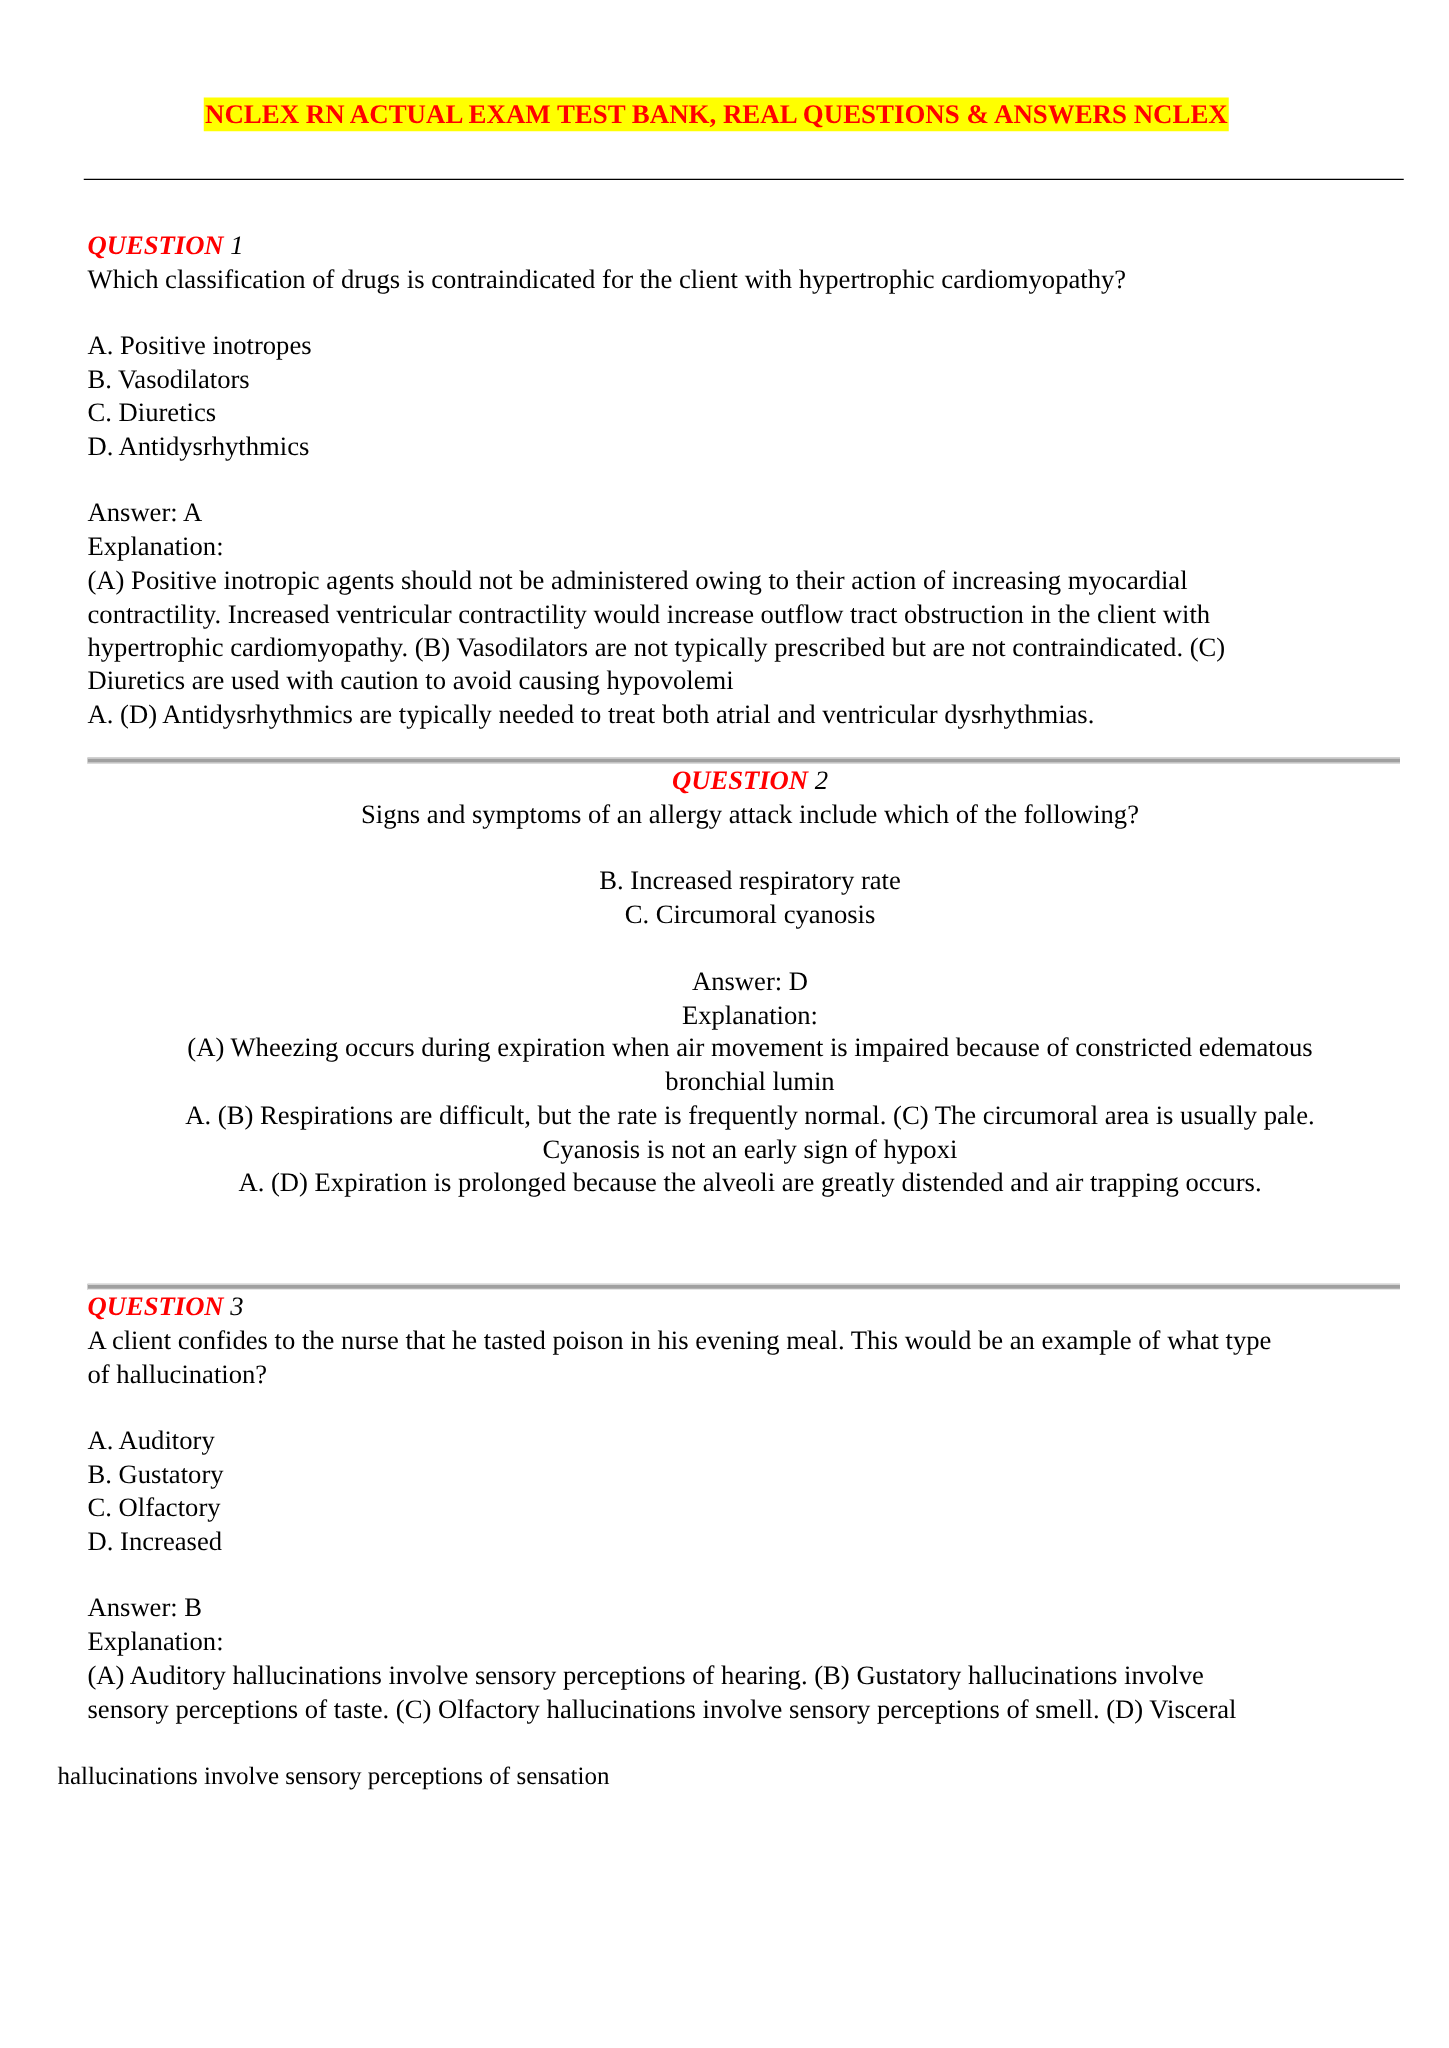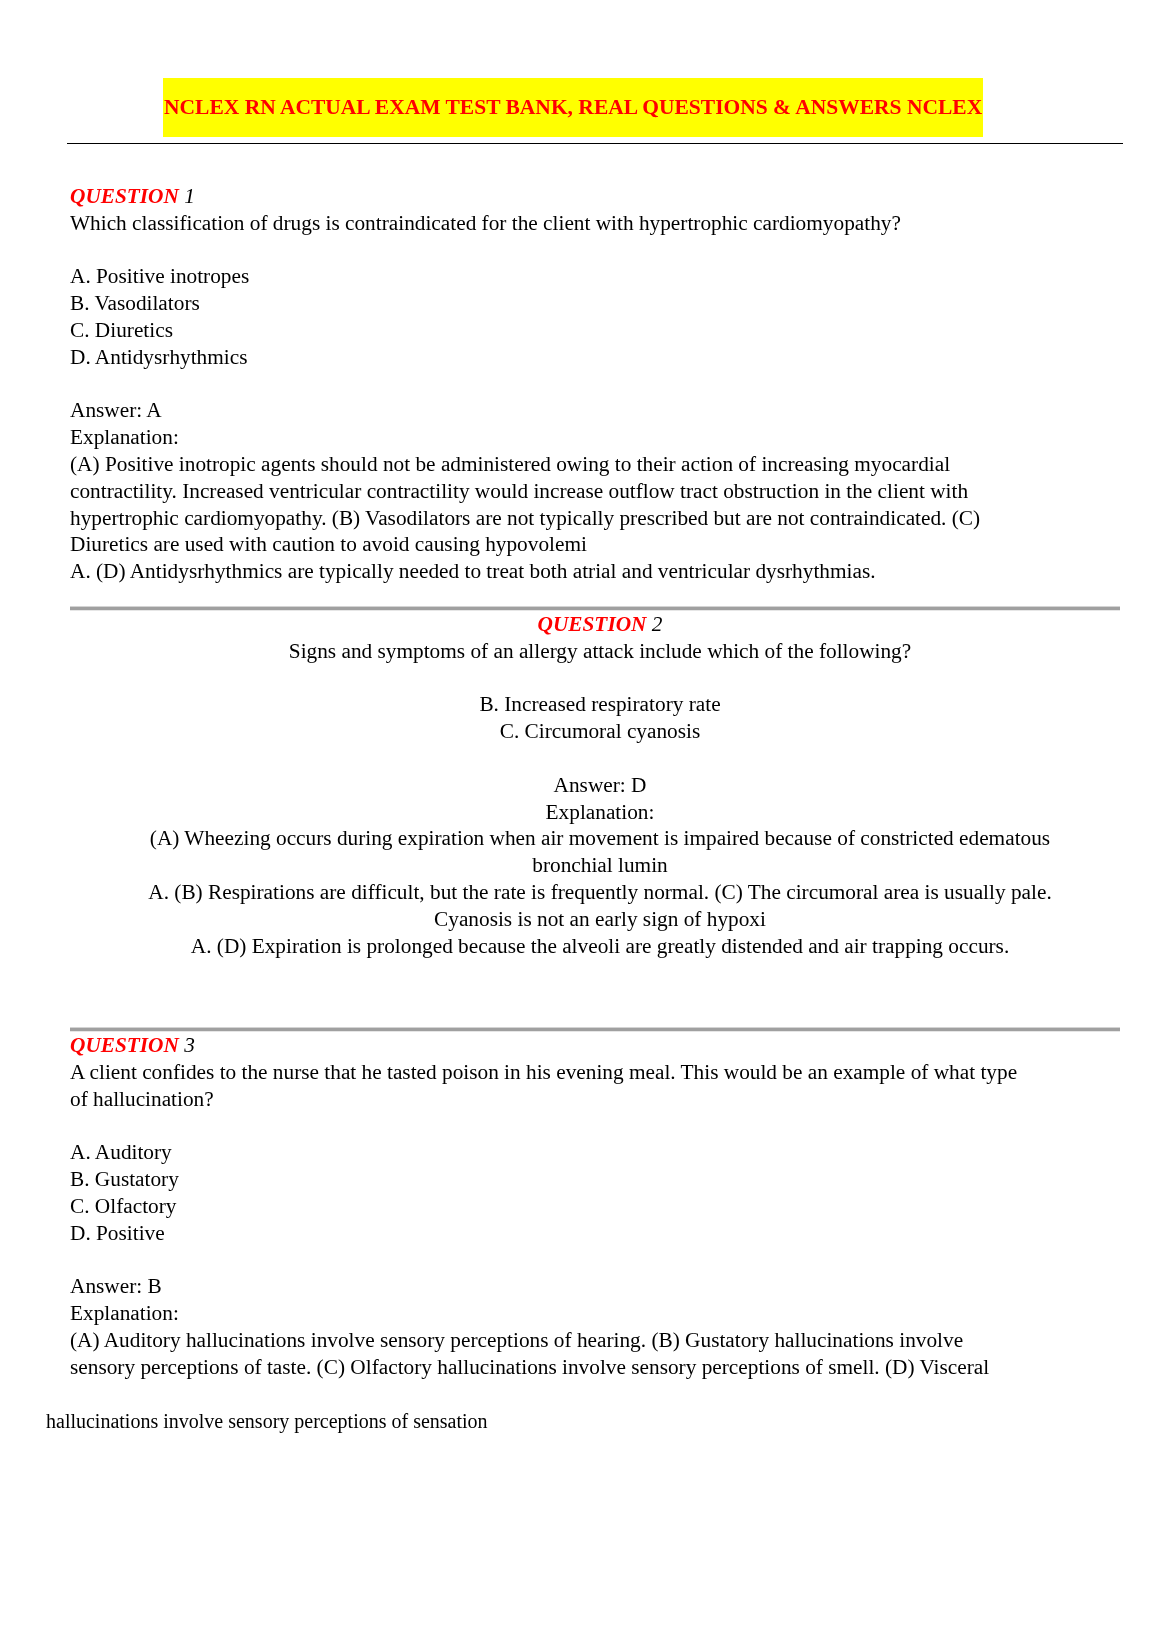--- a/index.html
+++ b/index.html
@@ -19,21 +19,21 @@
       position: absolute;
       left: 163px;
       top: 78px;
       height: 27px;
       line-height: 27px;
       font-size: 21.5px;
       font-weight: bold;
       color: #ff0000;
       background: #ffff00;
       white-space: nowrap;
-      padding: 16px 1px;
+      padding: 0 1px;
     }
     .title-rule {
       position: absolute;
       left: 67px;
       top: 143px;
       width: 1056px;
       height: 0;
       border-top: 1.5px solid #000000;
     }
     .question {
@@ -129,21 +129,21 @@
   <div class="q-heading">
     <span class="q-label">QUESTION</span>
     <span>3</span>
   </div>
   <div class="line">A client confides to the nurse that he tasted poison in his evening meal. This would be an example of what type</div>
   <div class="line">of hallucination?</div>
   <div class="blank"></div>
   <div class="line">A. Auditory</div>
   <div class="line">B. Gustatory</div>
   <div class="line">C. Olfactory</div>
-  <div class="line">D. Positive</div>
+  <div class="line">D. Increased</div>
   <div class="blank"></div>
   <div class="line">Answer: B</div>
   <div class="line">Explanation:</div>
   <div class="line">(A) Auditory hallucinations involve sensory perceptions of hearing. (B) Gustatory hallucinations involve</div>
   <div class="line">sensory perceptions of taste. (C) Olfactory hallucinations involve sensory perceptions of smell. (D) Visceral</div>
 </div>
 
 <div class="trailing">hallucinations involve sensory perceptions of sensation</div>
 
 </body></html>

